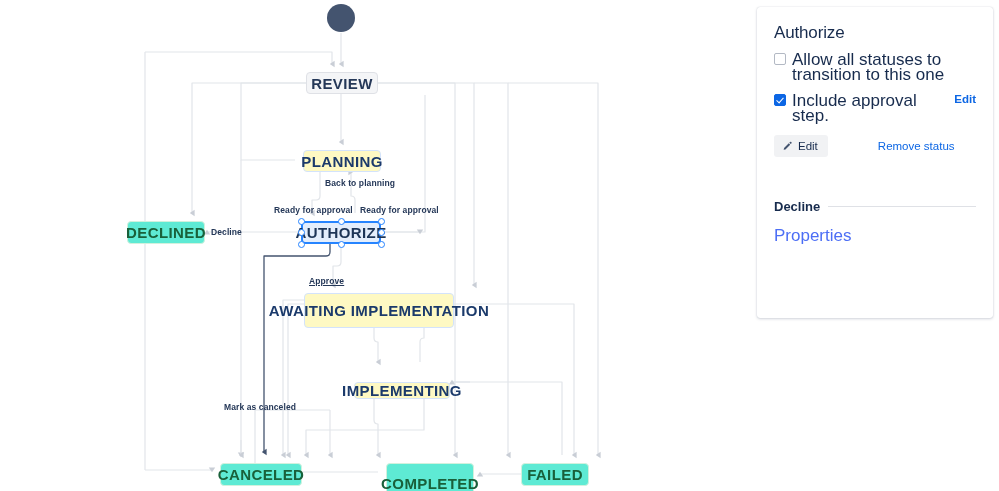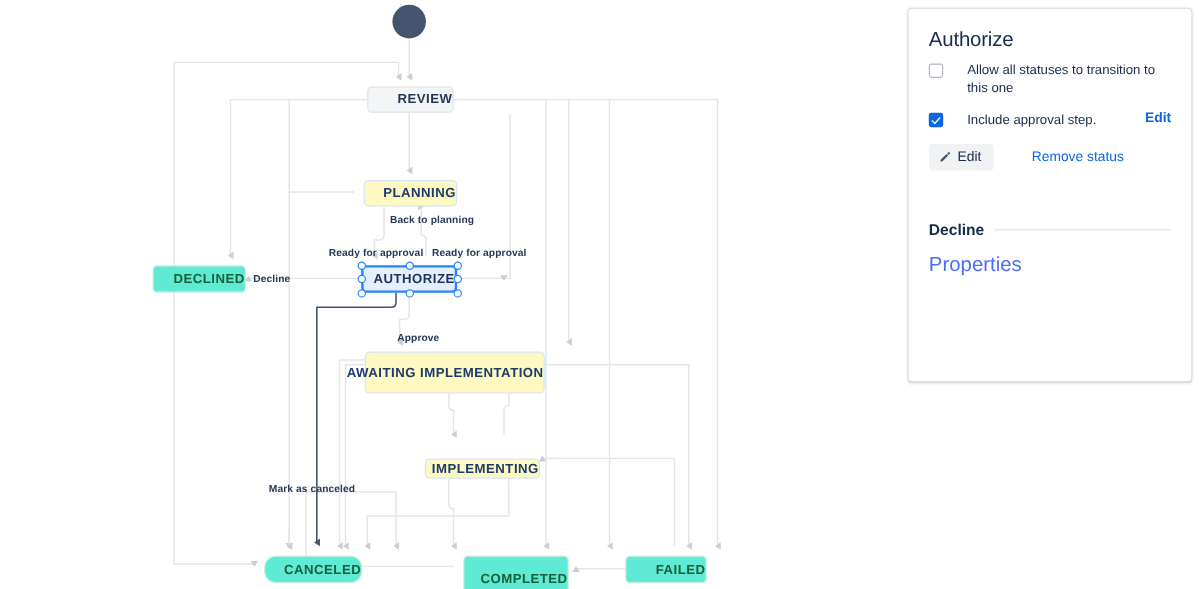--- a/index.html
+++ b/index.html
@@ -30,22 +30,22 @@
     width: 756px;
     height: 491px;
   }
 
   .node {
     position: absolute;
     box-sizing: border-box;
     border-radius: 4px;
     display: flex;
     align-items: center;
-    justify-content: flex-end;
-    font-size: 11px;
+    justify-content: center;
+    font-size: 15px;
     font-weight: bold;
     letter-spacing: .4px;
     color: #1d3557;
     white-space: nowrap;
     user-select: none;
   }
   .node.grey {
     background: #f4f5f7;
     border: 1px solid #dfe1e6;
     color: #253858;
@@ -151,24 +151,24 @@
     position: absolute;
     left: 3px;
     top: 0.5px;
     width: 3px;
     height: 6px;
     border: solid #fff;
     border-width: 0 1.6px 1.6px 0;
     transform: rotate(42deg);
   }
   .check-label {
-    font-size: 11px;
+    font-size: 17px;
     line-height: 15px;
     color: #172b4d;
-    margin-left: 20px;
+    margin-left: 6px;
     flex: 1 1 auto;
   }
   .link {
     font-size: 11.5px;
     color: #0c66e4;
     font-weight: bold;
     cursor: pointer;
     white-space: nowrap;
   }
   .link.normal { font-weight: normal; }
@@ -320,37 +320,37 @@
       <div class="handle" style="left: 377.5px; top: 229px;"></div>
       <div class="handle" style="left: 297.5px; top: 240.5px;"></div>
       <div class="handle" style="left: 337.5px; top: 240.5px;"></div>
       <div class="handle" style="left: 377.5px; top: 240.5px;"></div>
       <div class="node blue" style="left: 304px; top: 293px; width: 150px; height: 35px;">
         <span>AWAITING IMPLEMENTATION</span>
       </div>
       <div class="node blue" style="left: 354px; top: 382px; width: 96px; height: 17px;">
         <span>IMPLEMENTING</span>
       </div>
-      <div class="node green" style="left: 220px; top: 463px; width: 82px; height: 23px; border-radius: 10px;">
+      <div class="node green" style="left: 220px; top: 463px; width: 82px; height: 23px;">
         <span>CANCELED</span>
       </div>
       <div class="node green" style="left: 386px; top: 463px; width: 88px; height: 40px;">
         <span>COMPLETED</span>
       </div>
       <div class="node green" style="left: 521px; top: 463px; width: 68px; height: 23px;">
         <span>FAILED</span>
       </div>
     </div>
 
   <div id="labels-layer">
       <div class="edge-label" style="left: 325px; top: 178px;">Back to planning</div>
       <div class="edge-label" style="left: 274px; top: 205px;">Ready for approval</div>
       <div class="edge-label" style="left: 360px; top: 205px;">Ready for approval</div>
       <div class="edge-label" style="left: 211px; top: 227px;">Decline</div>
-      <div class="edge-label" style="left: 331px; top: 276px;">Approve</div>
+      <div class="edge-label" style="left: 309px; top: 276px; text-decoration: underline;">Approve</div>
       <div class="edge-label" style="left: 224px; top: 402px;">Mark as canceled</div>
     </div>
 </div>
 
 <div id="panel">
 
   <h1 id="panel-title">Authorize</h1>
 
 
   <div class="check-row">
@@ -364,21 +364,21 @@
     <span class="link">Edit</span>
   </div>
 
   <div class="btn-row">
     <button class="btn">
       <svg class="pencil" width="11" height="11" viewBox="0 0 16 16" xmlns="http://www.w3.org/2000/svg">
         <path d="M11.6 1.6a1.4 1.4 0 0 1 2 2l-.9.9-2-2 .9-.9zM9.9 3.3l2 2L5 12.2l-2.6.6.6-2.6L9.9 3.3z" fill="#44546f"></path>
       </svg>
       <span>Edit</span>
     </button>
-    <span class="link normal" style="padding-left:32px;">Remove status</span>
+    <span class="link normal" style="margin-left:18px;padding-left:32px;">Remove status</span>
   </div>
 
   <div class="options-head">
     <span class="ttl">Decline</span>
     <span class="rule"></span>
   </div>
 
   <div class="props">Properties</div>
 </div>
 

